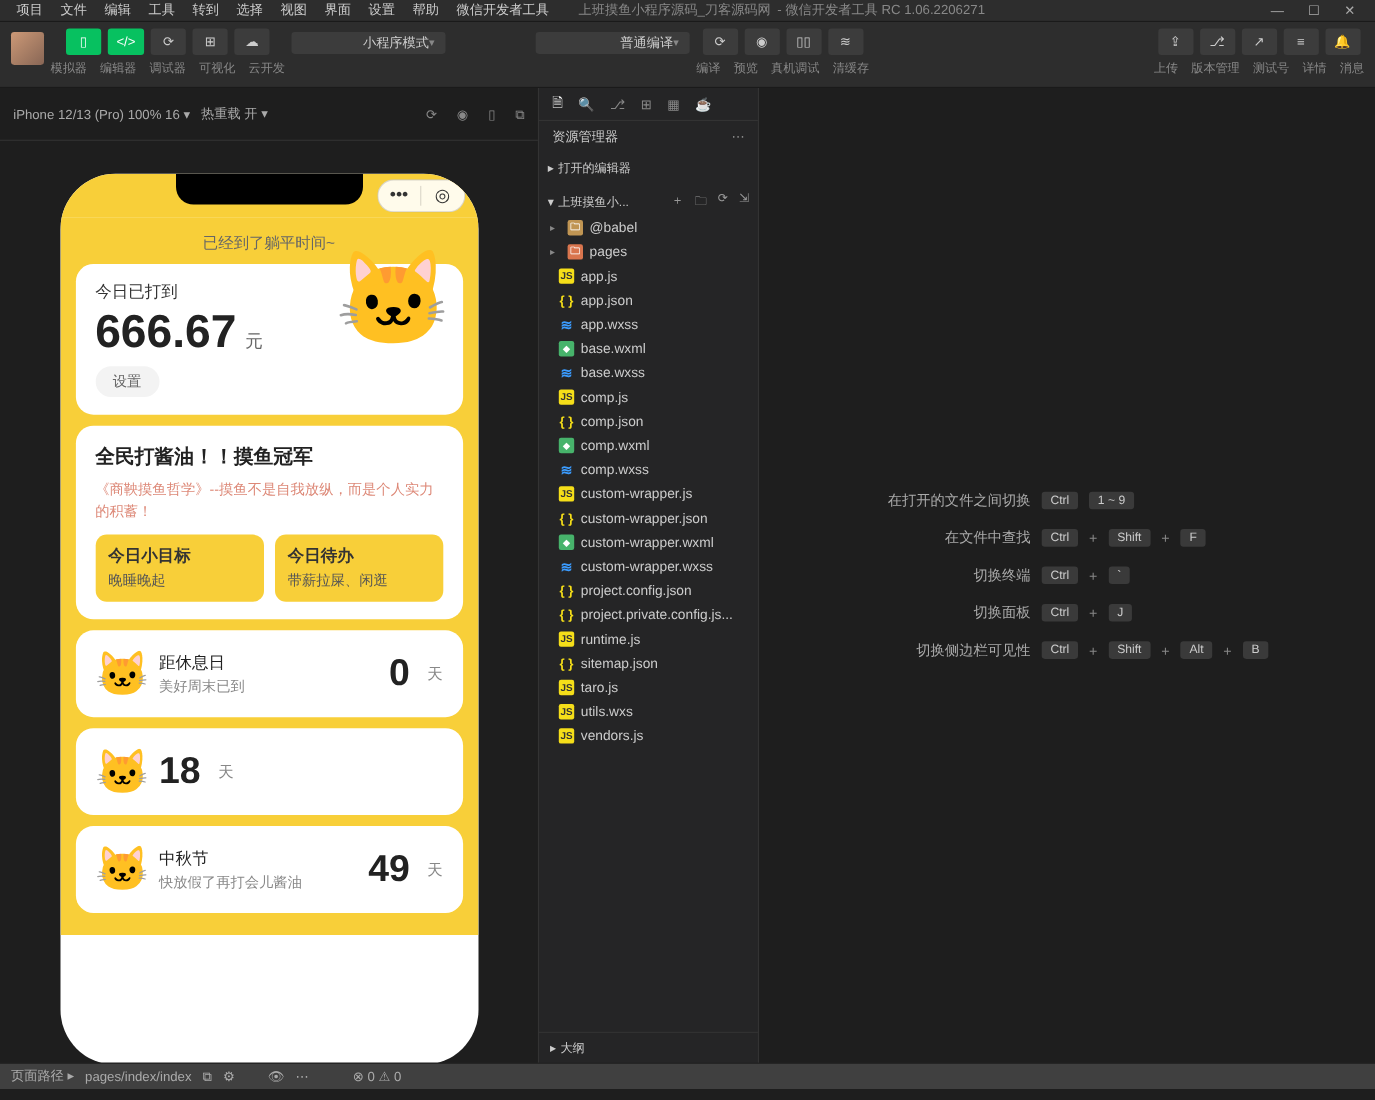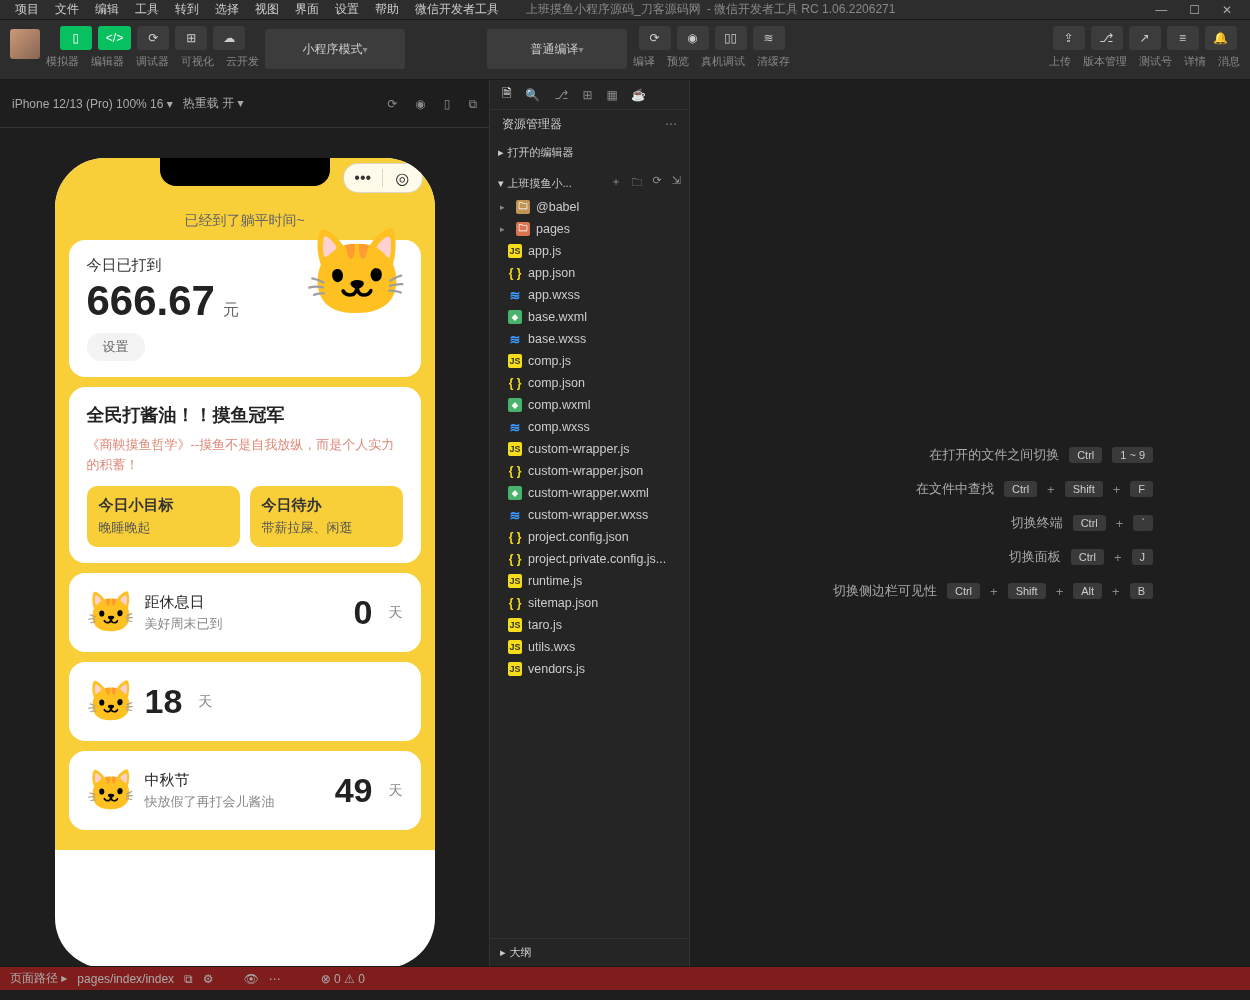--- a/index.html
+++ b/index.html
@@ -9,21 +9,21 @@
 .menubar .title { color:#888; margin-left:18px; }
 .menubar .win { margin-left:auto; display:flex; gap:22px; color:#aaa; padding-right:10px; }
 .toolbar { height:60px; background:#2d2d2d; display:flex; align-items:flex-start; padding:6px 10px; gap:6px; border-bottom:1px solid #1a1a1a; }
 .avatar { width:30px; height:30px; background:linear-gradient(135deg,#c97,#865); border-radius:3px; margin-top:3px; }
 .tbcol { display:flex; flex-direction:column; align-items:center; gap:4px; }
 .tbbtns { display:flex; gap:6px; }
 .tbbtn { height:24px; min-width:32px; border-radius:3px; background:#3c3c3c; display:flex; align-items:center; justify-content:center; padding:0 8px; color:#ccc; font-size:12px; }
 .tbbtn.g { background:#07c160; color:#fff; }
 .tblbl { font-size:11px; color:#888; display:flex; gap:12px;}
 .tblbl span{white-space:nowrap;}
-.dd { background:#3c3c3c; height:40px; min-width:140px; border-radius:3px; display:flex; align-items:center; padding:0 24px; color:#ccc; justify-content:center; margin-top:3px; }
+.dd { background:#3c3c3c; height:20px; min-width:140px; border-radius:3px; display:flex; align-items:center; padding:0 10px; color:#ccc; justify-content:flex-end; margin-top:3px; }
 .dd .chev{color:#888;font-size:10px;}
 .spacer { flex:1; }
 .main { display:flex; height:calc(100% - 90px - 24px); }
 .simpane { width:490px; background:#1e1e1e; display:flex; flex-direction:column; border-right:1px solid #333;}
 .simbar { height:48px; display:flex; align-items:center; padding:0 12px; gap:10px; color:#aaa; border-bottom:1px solid #333;}
 .simbar .right{margin-left:auto;display:flex;gap:18px;color:#888;}
 .simstage { flex:1; display:flex; justify-content:center; padding-top:30px; overflow:hidden; }
 .phone { width:380px; height:810px; background:#fff; border-radius:50px; overflow:hidden; position:relative; }
 .notch { position:absolute; top:0; left:50%; transform:translateX(-50%); width:170px; height:28px; background:#000; border-radius:0 0 16px 16px; z-index:5;}
 .statusbar{height:36px;display:flex;align-items:flex-end;justify-content:space-between;padding:0 24px 2px;background:#f8cf39;font-size:13px;color:#333;font-weight:500;}
@@ -67,25 +67,25 @@
 .ico{width:14px;height:14px;border-radius:2px;display:inline-flex;align-items:center;justify-content:center;font-size:9px;font-weight:bold;}
 .ico.fold{background:#c09553;color:#fff;}
 .ico.fold2{background:#d9754e;color:#fff;}
 .ico.js{background:#f5de19;color:#333;}
 .ico.json{color:#f5de19;background:none;font-size:12px;}
 .ico.wxss{color:#3b9cff;background:none;font-size:13px;}
 .ico.wxml{background:#47b36b;color:#fff;}
 .outline{margin-top:auto;padding:6px 10px;color:#ccc;border-top:1px solid #333;display:flex;align-items:center;gap:4px;font-size:11px;}
 .editor{flex:1;background:#1e1e1e;display:flex;align-items:center;justify-content:center;}
 .kbhints{color:#888;font-size:13px;}
-.kbhints .row{display:flex;align-items:center;justify-content:flex-end;gap:10px;padding:8px 0;}
+.kbhints .row{display:flex;align-items:center;gap:10px;padding:8px 0;}
 .kbhints .lbl{min-width:150px;text-align:right;color:#aaa;}
 .key{background:#3a3a3a;padding:2px 8px;border-radius:3px;color:#ccc;font-size:11px;}
 .plus{color:#888;}
-.statusline{height:24px;background:#7f1d1d;display:flex;align-items:center;padding:0 10px;color:#aaa;gap:10px;border-top:1px solid #1a1a1a;}
+.statusline{height:24px;background:#404040;display:flex;align-items:center;padding:0 10px;color:#aaa;gap:10px;border-top:1px solid #1a1a1a;}
 .statusline .sep{flex:1;}
 svg.batt{width:24px;height:12px;}
 </style>
 </head>
 <body>
 
 <div class="menubar">
   <span class="mi">项目</span>
     <span class="mi">文件</span>
     <span class="mi">编辑</span>

